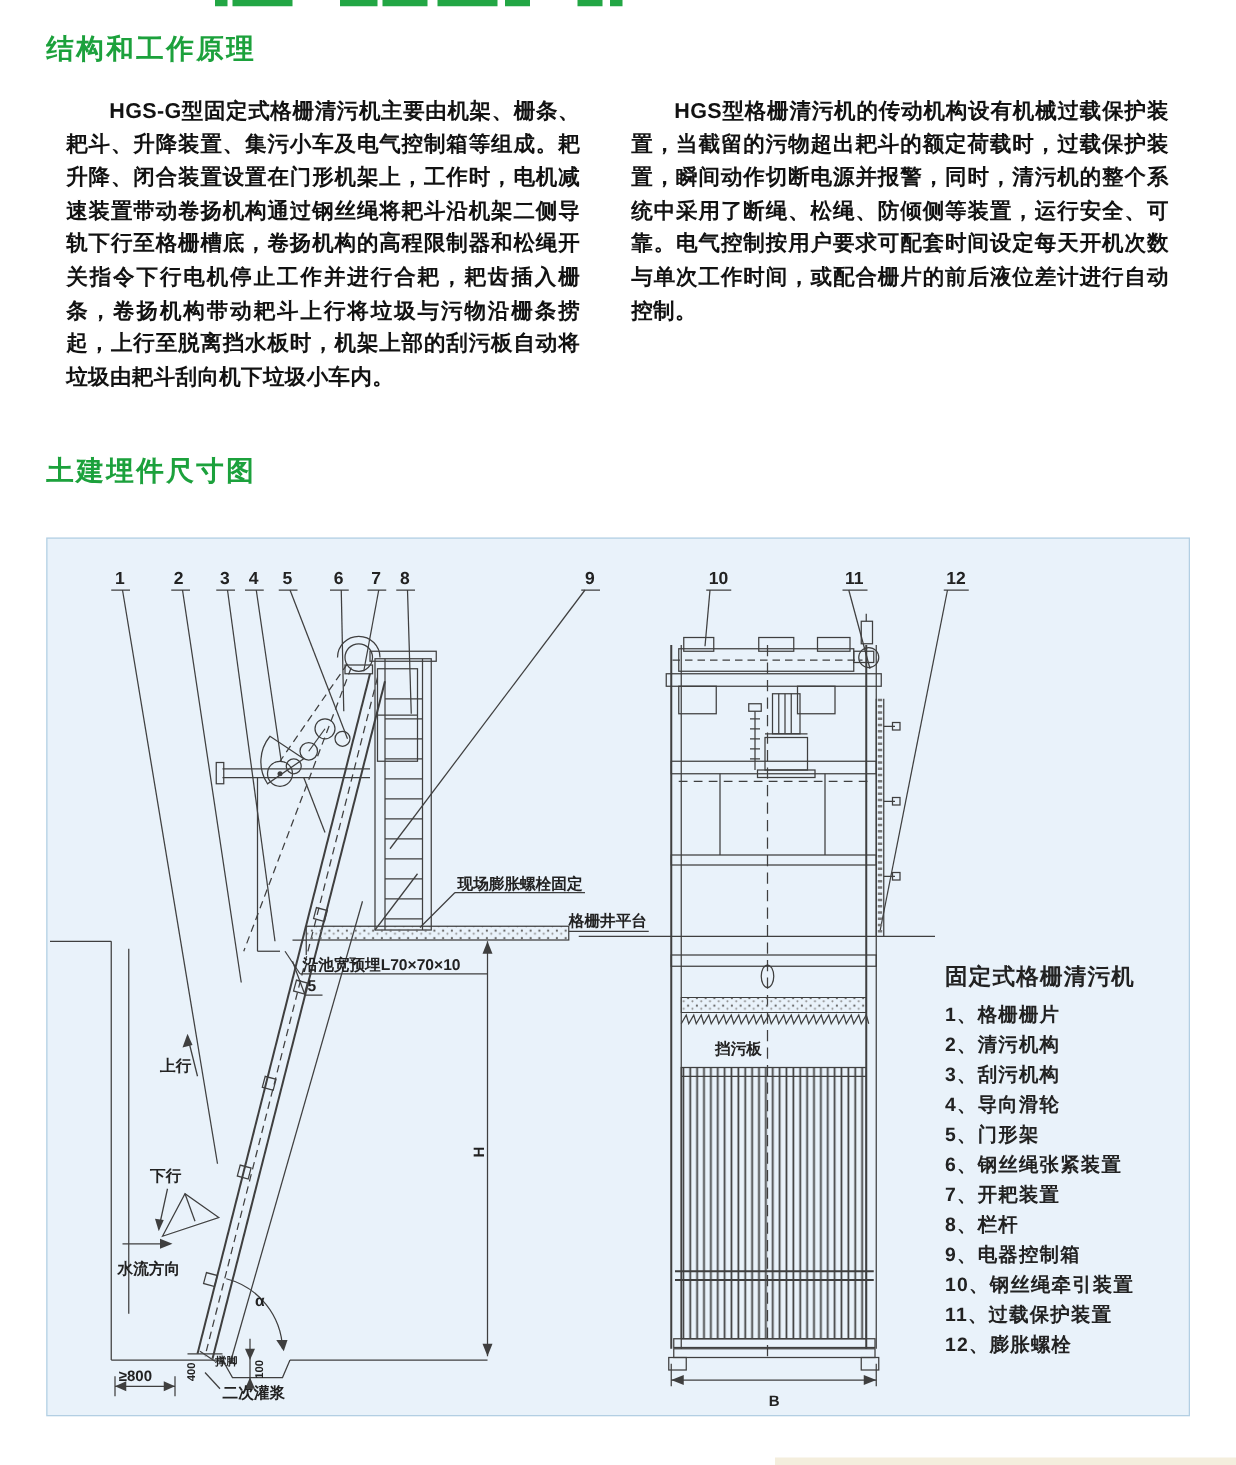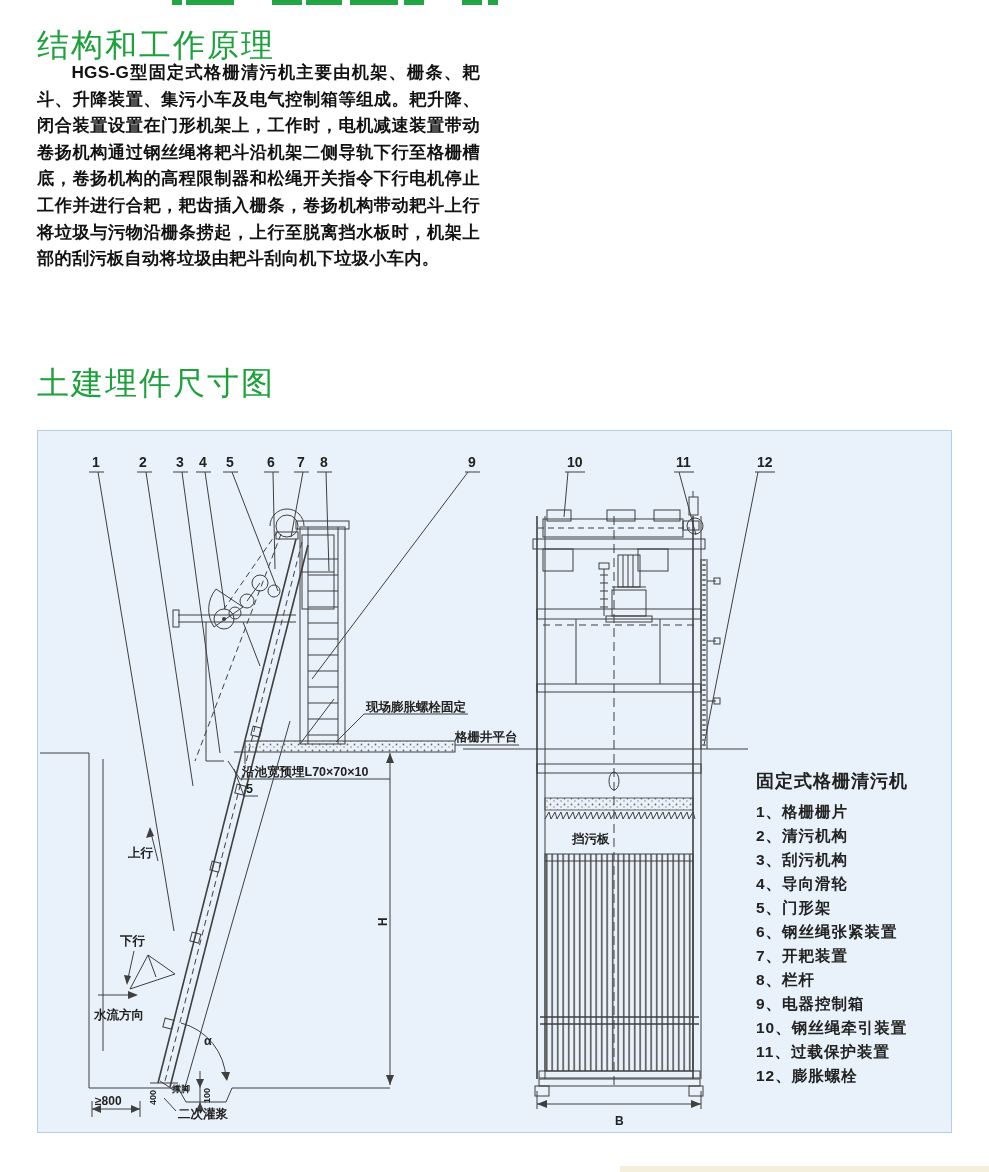--- a/index.html
+++ b/index.html
@@ -4,32 +4,32 @@
 <style>
   html,body{margin:0;padding:0;}
   body{
     width:989px;height:1172px;position:relative;background:#ffffff;
     font-family:"Liberation Sans","DejaVu Sans",sans-serif;color:#141414;
     overflow:hidden;
   }
   .top-frag{position:absolute;top:0;height:5px;background:#22a644;}
   .sec-title{
     position:absolute;left:37px;margin:0;
-    color:#1ca13c;font-size:32px;font-weight:400;letter-spacing:2px;
+    color:#1ca13c;font-size:22px;font-weight:700;letter-spacing:2px;
   }
   #title-principle{top:24px;}
   #title-diagram{top:362px;}
   .text-col{
     position:absolute;top:59px;width:443px;
     font-size:17.2px;line-height:26.6px;font-weight:600;
     text-align:justify;letter-spacing:0.3px;color:#121212;
   }
   #col-left{left:37px;}
   #col-right{left:489px;width:462px;}
-  .text-col p{margin:0;}
+  .text-col p{margin:16px;}
   .text-col p.indent{text-indent:2em;}
   #diagram-box{
     position:absolute;left:37px;top:430px;width:915px;height:703px;
     background:#e9f2fa;border:1.5px solid #b3cfe3;box-sizing:border-box;
   }
   #diagram-box svg{display:block;}
   svg text{fill:#222;font-family:"Liberation Sans","DejaVu Sans",sans-serif;}
   .lbl{font-size:12.5px;font-weight:600;}
   .lbl-sm{font-size:9px;font-weight:600;}
   .num{font-size:14px;font-weight:600;}
@@ -58,20 +58,21 @@
   <div class="top-frag" style="left:462px;width:20px;"></div>
   <div class="top-frag" style="left:488px;width:10px;"></div>
 </div>
 
 <h1 id="title-principle" class="sec-title">结构和工作原理</h1>
 
 <div id="col-left" class="text-col">
   <p class="indent">HGS-G型固定式格栅清污机主要由机架、栅条、耙斗、升降装置、集污小车及电气控制箱等组成。耙升降、闭合装置设置在门形机架上，工作时，电机减速装置带动卷扬机构通过钢丝绳将耙斗沿机架二侧导轨下行至格栅槽底，卷扬机构的高程限制器和松绳开关指令下行电机停止工作并进行合耙，耙齿插入栅条，卷扬机构带动耙斗上行将垃圾与污物沿栅条捞起，上行至脱离挡水板时，机架上部的刮污板自动将垃圾由耙斗刮向机下垃圾小车内。</p>
 </div>
 <div id="col-right" class="text-col">
+  <p class="indent">HGS型格栅清污机的传动机构设有机械过载保护装置，当截留的污物超出耙斗的额定荷载时，过载保护装置，瞬间动作切断电源并报警，同时，清污机的整个系统中采用了断绳、松绳、防倾侧等装置，运行安全、可靠。电气控制按用户要求可配套时间设定每天开机次数与单次工作时间，或配合栅片的前后液位差计进行自动控制。</p>
 </div>
 
 <h1 id="title-diagram" class="sec-title">土建埋件尺寸图</h1>
 
 <div id="diagram-box">
 <svg width="912" height="700" viewBox="0 0 912 700">
   <defs>
     <pattern id="stipple" width="7" height="6" patternUnits="userSpaceOnUse">
       <circle cx="1.5" cy="1.5" r="0.9" fill="#6a6a6a"></circle>
       <circle cx="5" cy="4" r="0.8" fill="#8a8a8a"></circle>

